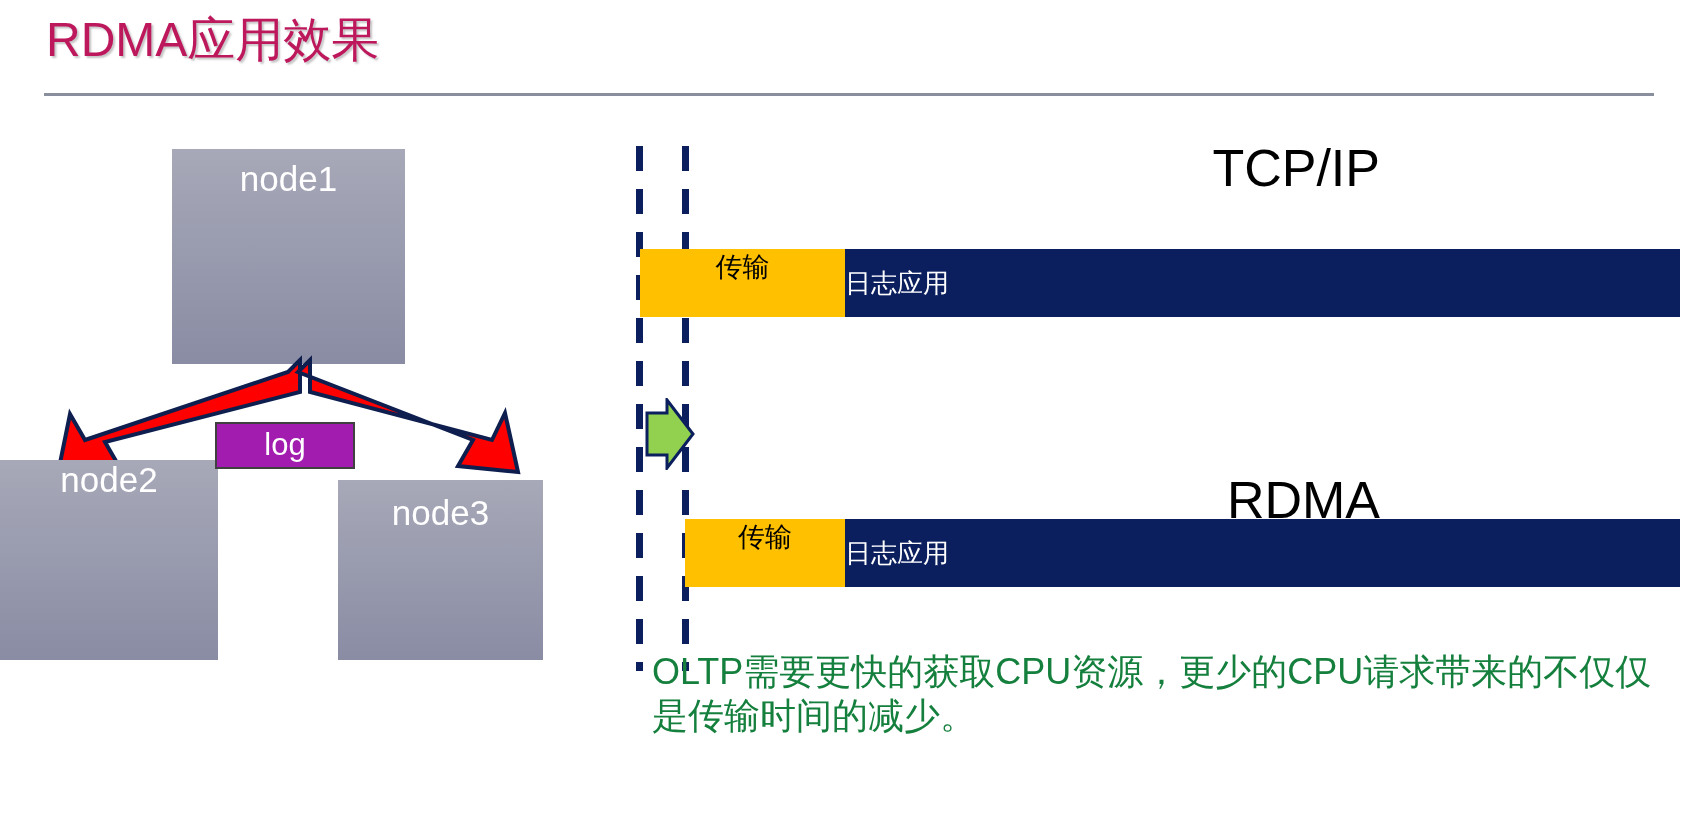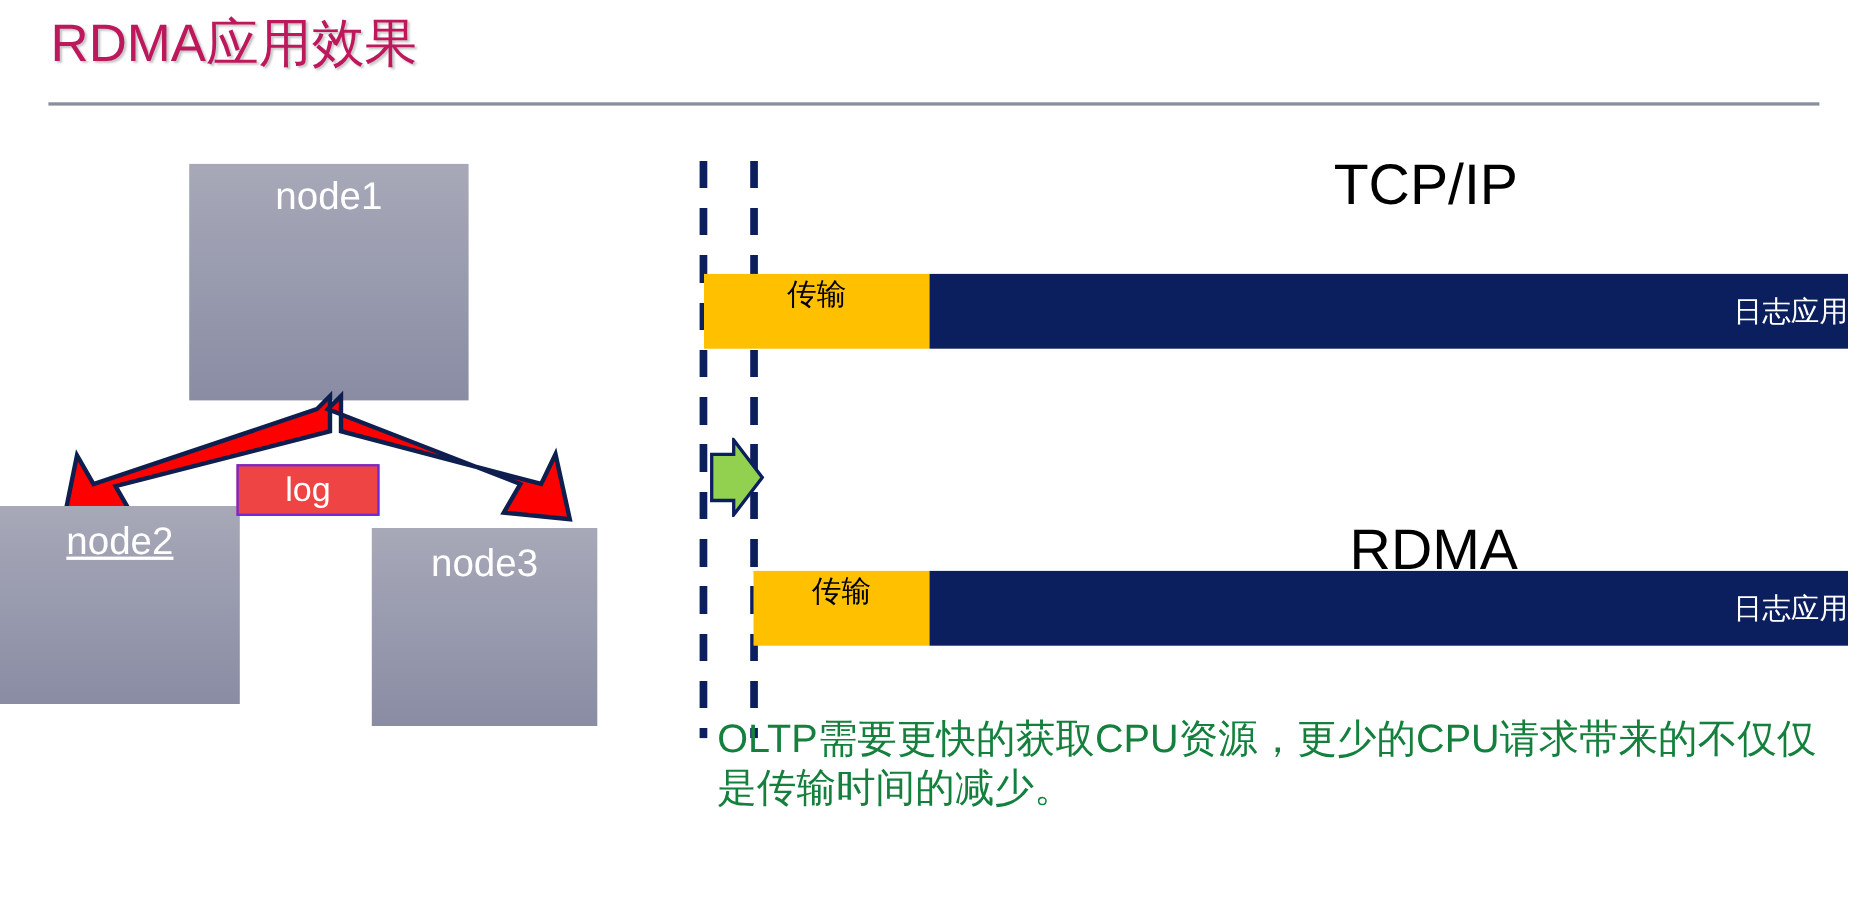--- a/index.html
+++ b/index.html
@@ -37,41 +37,39 @@
   .node-box {
     position: absolute;
     background: linear-gradient(to bottom, #a7a9b8 0%, #9b9db0 40%, #8a8ca4 100%);
     color: #ffffff;
     font-size: 35px;
     text-align: center;
     box-sizing: border-box;
   }
   #node1-box {
     left: 172px; top: 149px;
-    width: 254px; height: 215px;
+    width: 233px; height: 215px;
     padding-top: 10px;
   }
   #node2-box {
     left: 0px; top: 460px;
-    width: 218px; height: 180px;
-    padding-top: 13px;
-    text-decoration: underline;
+    width: 218px; height: 200px;
   }
   #node3-box {
     left: 338px; top: 460px;
     width: 205px; height: 180px;
     padding-top: 13px;
     margin-top: 20px;
   }
   #log-box {
     position: absolute;
     left: 215px; top: 422px;
-    width: 130px; height: 47px;
-    background: #ef4444;
-    border: 2px solid #6d28d9;
+    width: 140px; height: 47px;
+    background: #a21caf;
+    border: 2px solid #404040;
     box-sizing: border-box;
     color: #ffffff;
     font-size: 31px;
     line-height: 42px;
     text-align: center;
   }
   #arrows-svg {
     position: absolute;
     left: 0px; top: 350px;
     width: 600px; height: 140px;
@@ -119,21 +117,21 @@
     display: flex;
     justify-content: center;
     box-sizing: border-box;
   }
   .bar-app {
     background: #0b1f5e;
     color: #ffffff;
     font-size: 26px;
     display: flex;
     align-items: center;
-    justify-content: flex-end;
+    justify-content: flex-start;
     box-sizing: border-box;
   }
   #tcpip-bar .bar-transfer { width: 205px; }
   #tcpip-bar .bar-app      { width: 835px; }
   #rdma-bar  .bar-transfer { width: 160px; }
   #rdma-bar  .bar-app      { width: 835px; }
 
   #green-arrow {
     position: absolute;
     left: 643px; top: 398px;

